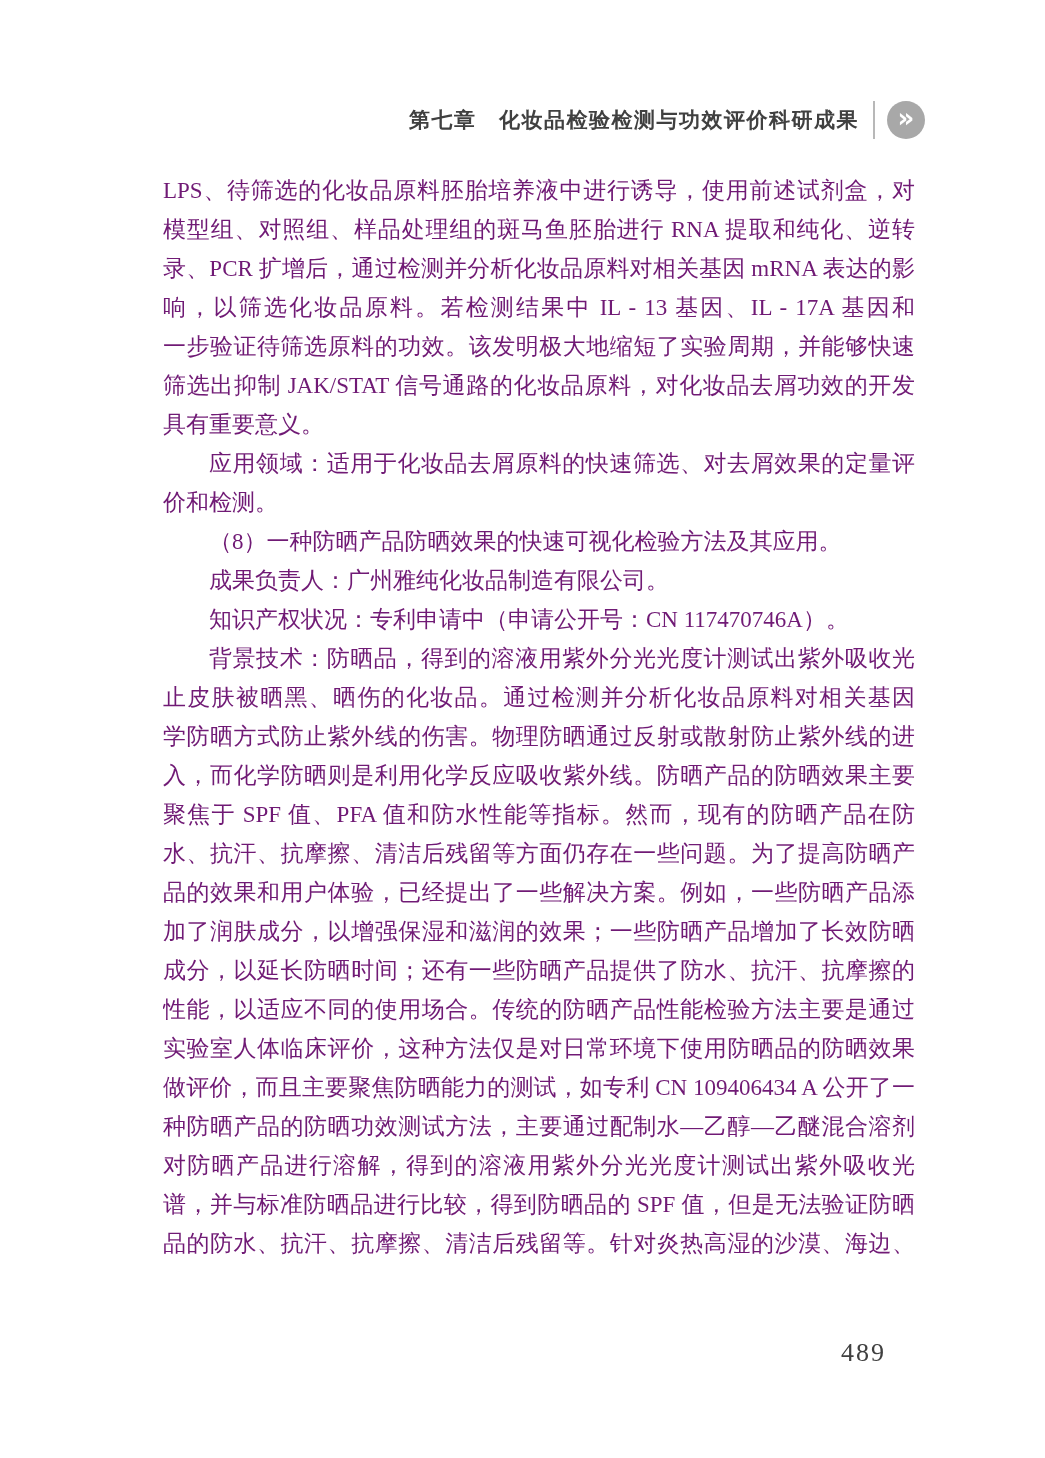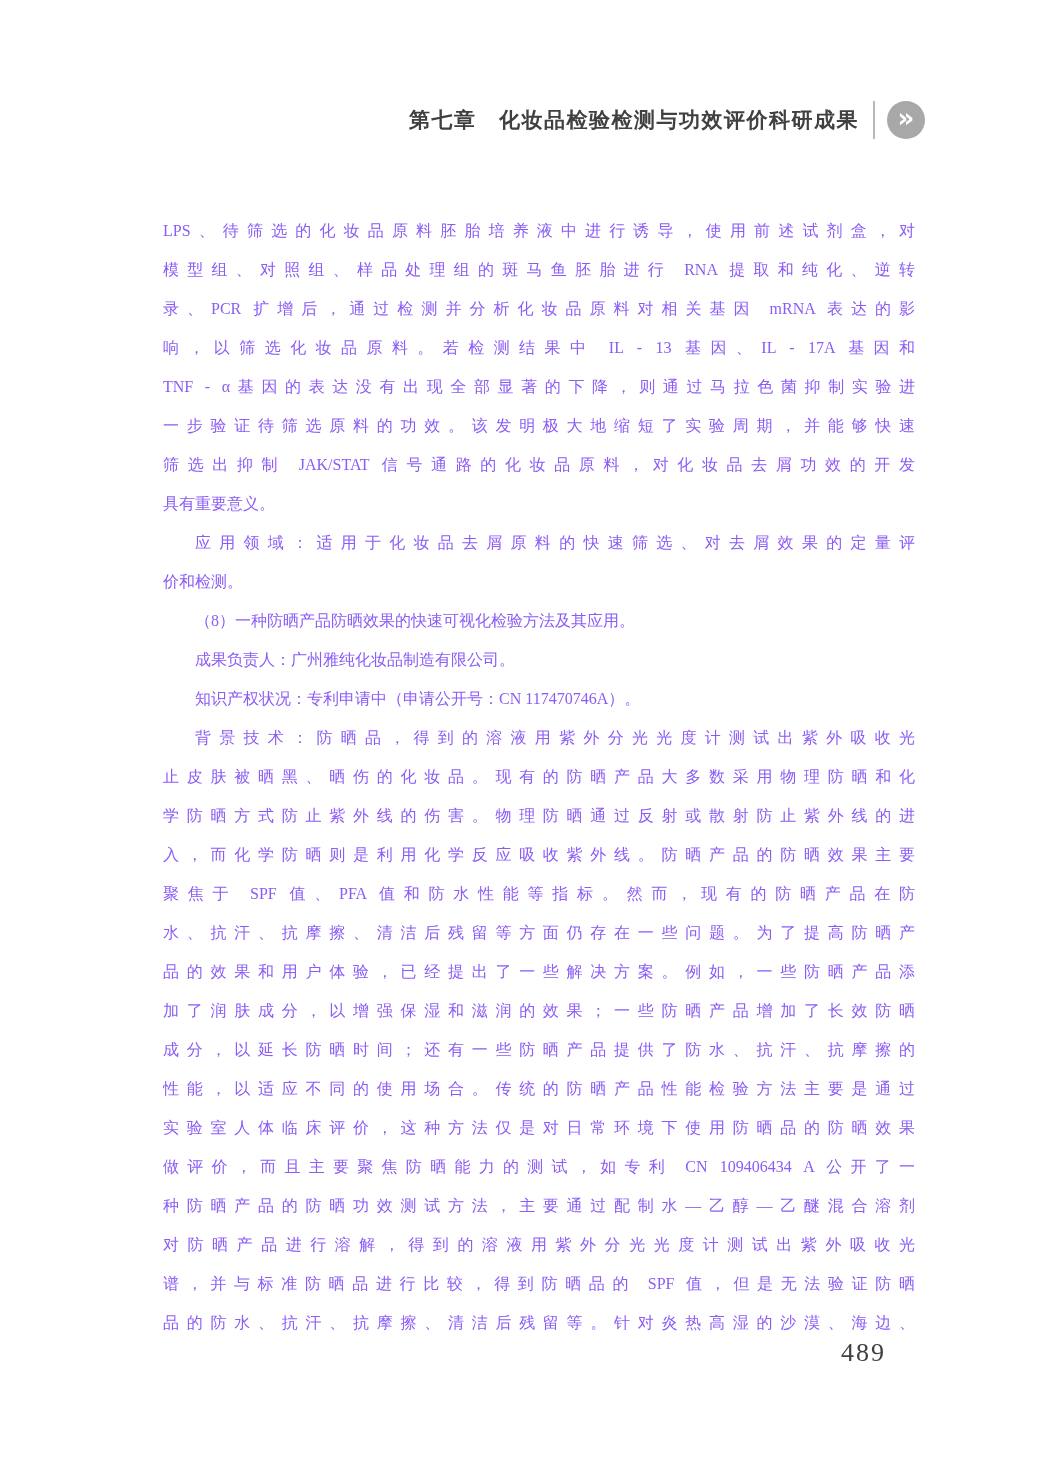--- a/index.html
+++ b/index.html
@@ -52,23 +52,22 @@
     padding-bottom: 4px;
     box-sizing: border-box;
   }
 
   
   .body-text {
     position: absolute;
     left: 163px;
     top: 171px;
     width: 752px;
-    font-size: 16px;
-    color: #8b5cf6;
-    margin-top: 40px;
+    font-size: 23px;
+    color: #701a75;
   }
   .line {
     height: 39px;
     line-height: 39px;
     overflow: hidden;
   }
   .line.fill {
     text-align: justify;
     text-align-last: justify;
   }
@@ -93,31 +92,30 @@
     <span class="chapter-title">第七章　化妆品检验检测与功效评价科研成果</span>
     <span class="head-divider"></span>
     <span class="chapter-badge">»</span>
   </div>
 
   <div class="body-text">
       <div class="line fill">LPS、待筛选的化妆品原料胚胎培养液中进行诱导，使用前述试剂盒，对</div>
       <div class="line fill">模型组、对照组、样品处理组的斑马鱼胚胎进行 RNA 提取和纯化、逆转</div>
       <div class="line fill">录、PCR 扩增后，通过检测并分析化妆品原料对相关基因 mRNA 表达的影</div>
       <div class="line fill">响，以筛选化妆品原料。若检测结果中 IL - 13 基因、IL - 17A 基因和</div>
-      <div class="line fill">TNF - α基因的表达没有出现全部显著的下降，则通过马拉色菌抑制实验进</div>
       <div class="line fill">一步验证待筛选原料的功效。该发明极大地缩短了实验周期，并能够快速</div>
       <div class="line fill">筛选出抑制 JAK/STAT 信号通路的化妆品原料，对化妆品去屑功效的开发</div>
       <div class="line">具有重要意义。</div>
       <div class="line indent fill">应用领域：适用于化妆品去屑原料的快速筛选、对去屑效果的定量评</div>
       <div class="line">价和检测。</div>
       <div class="line indent">（8）一种防晒产品防晒效果的快速可视化检验方法及其应用。</div>
       <div class="line indent">成果负责人：广州雅纯化妆品制造有限公司。</div>
       <div class="line indent">知识产权状况：专利申请中（申请公开号：CN 117470746A）。</div>
       <div class="line indent fill">背景技术：防晒品，得到的溶液用紫外分光光度计测试出紫外吸收光</div>
-      <div class="line fill">止皮肤被晒黑、晒伤的化妆品。现有的防晒产品大多数采用物理防晒和化</div>
+      <div class="line fill">止皮肤被晒黑、晒伤的化妆品。通过检测并分析化妆品原料对相关基因</div>
       <div class="line fill">学防晒方式防止紫外线的伤害。物理防晒通过反射或散射防止紫外线的进</div>
       <div class="line fill">入，而化学防晒则是利用化学反应吸收紫外线。防晒产品的防晒效果主要</div>
       <div class="line fill">聚焦于 SPF 值、PFA 值和防水性能等指标。然而，现有的防晒产品在防</div>
       <div class="line fill">水、抗汗、抗摩擦、清洁后残留等方面仍存在一些问题。为了提高防晒产</div>
       <div class="line fill">品的效果和用户体验，已经提出了一些解决方案。例如，一些防晒产品添</div>
       <div class="line fill">加了润肤成分，以增强保湿和滋润的效果；一些防晒产品增加了长效防晒</div>
       <div class="line fill">成分，以延长防晒时间；还有一些防晒产品提供了防水、抗汗、抗摩擦的</div>
       <div class="line fill">性能，以适应不同的使用场合。传统的防晒产品性能检验方法主要是通过</div>
       <div class="line fill">实验室人体临床评价，这种方法仅是对日常环境下使用防晒品的防晒效果</div>
       <div class="line fill">做评价，而且主要聚焦防晒能力的测试，如专利 CN 109406434 A 公开了一</div>

